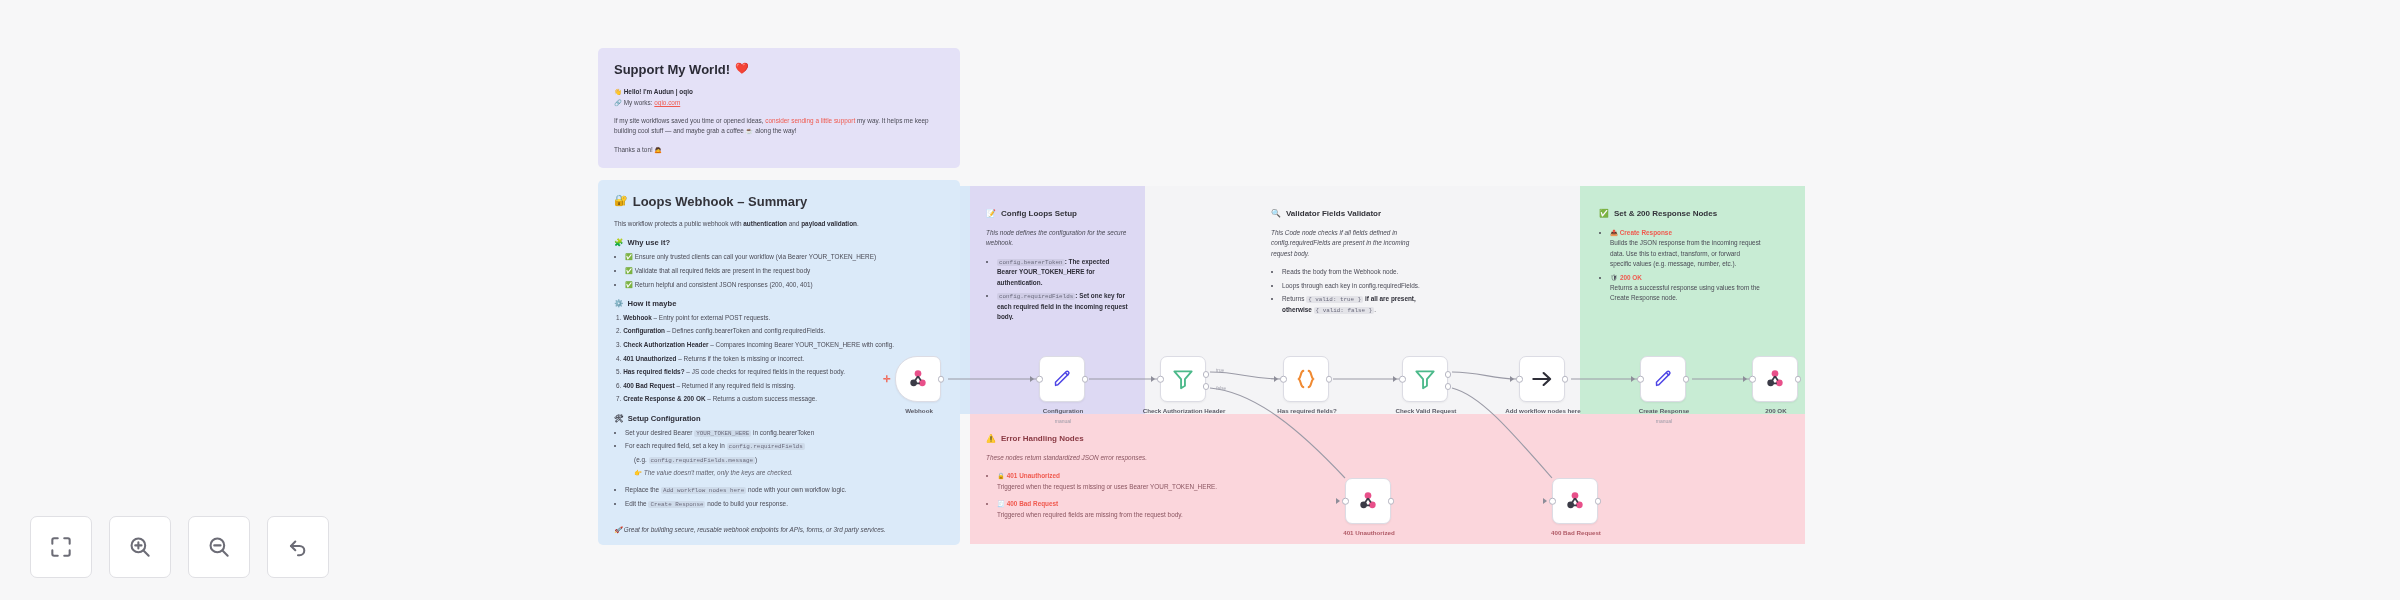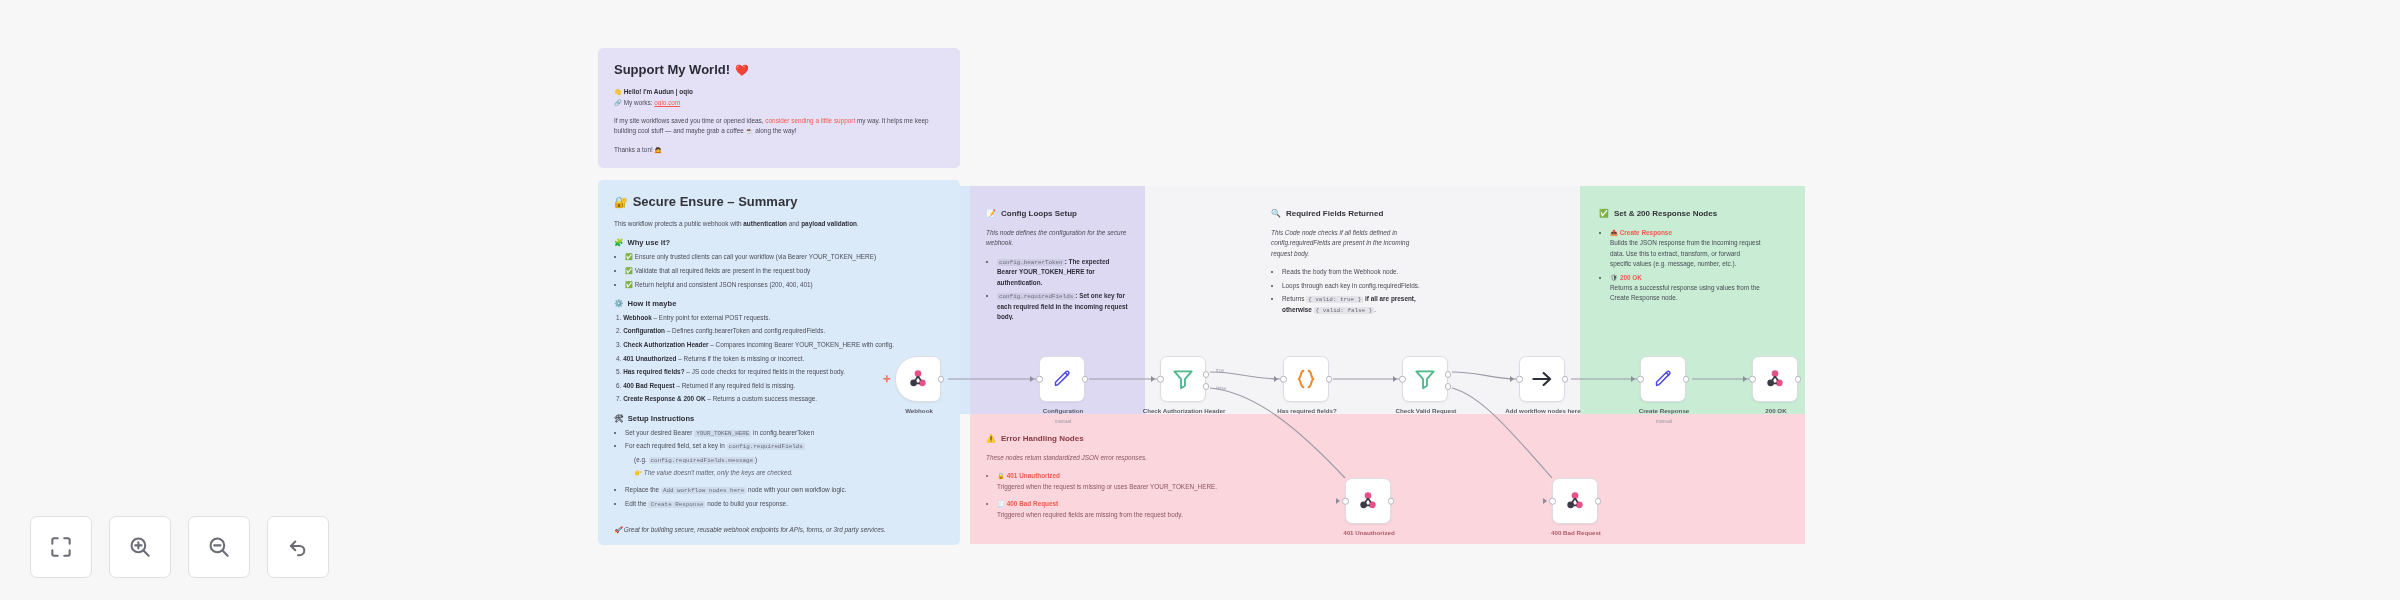--- a/index.html
+++ b/index.html
@@ -21,21 +21,21 @@
     border-radius: 5px;
     padding: 14px 16px;
     overflow: hidden;
   }
   .sticky-title {
     font-size: 11.5px;
     font-weight: bold;
     color: #33333a;
     margin-bottom: 10px;
     display: flex;
-    align-items: flex-end;
+    align-items: flex-start;
     gap: 5px;
     white-space: nowrap;
   }
   .sticky-title .emo { font-size: 11px; }
   .sticky p, .sticky li {
     font-size: 6.4px;
     line-height: 1.62;
     color: #4a4a55;
   }
   .sticky p { margin-bottom: 8px; }
@@ -210,21 +210,21 @@
     </p>
     <p>
       <span>If my site workflows saved you time or opened ideas, </span><span class="link-red">consider sending a little support</span><span> my way. It helps me keep building cool stuff — and maybe grab a coffee ☕ along the way!</span>
     </p>
     <p>Thanks a ton! 🙇</p>
   </div>
 
   <div class="sticky note-summary" style="left:598px; top:180px; width:362px; height:365px;">
     <div class="sticky-title">
       <span class="emo">🔐</span>
-      <span>Secure Ensure – Summary</span>
+      <span>Loops Webhook – Summary</span>
     </div>
     <p>
       <span>This workflow protects a public webhook with </span><b>authentication</b><span> and </span><b>payload validation</b><span>.</span>
     </p>
 
     <h4>
       <span>🧩</span>
       <span>Why use it?</span>
     </h4>
     <ul>
@@ -242,21 +242,21 @@
       <li><span>2.</span> <b>Configuration</b><span> – Defines config.bearerToken and config.requiredFields.</span></li>
       <li><span>3.</span> <b>Check Authorization Header</b><span> – Compares incoming Bearer YOUR_TOKEN_HERE with config.</span></li>
       <li><span>4.</span> <b>401 Unauthorized</b><span> – Returns if the token is missing or incorrect.</span></li>
       <li><span>5.</span> <b>Has required fields?</b><span> – JS code checks for required fields in the request body.</span></li>
       <li><span>6.</span> <b>400 Bad Request</b><span> – Returned if any required field is missing.</span></li>
       <li><span>7.</span> <b>Create Response &amp; 200 OK</b><span> – Returns a custom success message.</span></li>
     </ul>
 
     <h4>
       <span>🛠</span>
-      <span>Setup Instructions</span>
+      <span>Setup Configuration</span>
     </h4>
     <ul>
       <li><span>Set your desired Bearer </span><code>YOUR_TOKEN_HERE</code><span> in config.bearerToken</span></li>
       <li><span>For each required field, set a key in </span><code>config.requiredFields</code></li>
       <ul class="sub">
         <li><span>(e.g. </span><code>config.requiredFields.message</code><span>)</span></li>
         <li><span>👉</span> <span class="muted-i">The value doesn't matter, only the keys are checked.</span></li>
       </ul>
       <li><span>Replace the </span><code>Add workflow nodes here</code><span> node with your own workflow logic.</span></li>
       <li><span>Edit the </span><code>Create Response</code><span> node to build your response.</span></li>
@@ -279,21 +279,21 @@
       <li><code>config.requiredFields</code><b>: Set one key for each required field in the incoming request body.</b>
         
         
       </li>
     </ul>
   </div>
 
   <div class="sticky note-validator" style="left:1255px; top:195px; width:185px; height:125px; background:transparent;">
     <div class="sticky-title" style="font-size:8px;">
       <span>🔍</span>
-      <span>Required Fields Returned</span>
+      <span>Validator Fields Validator</span>
     </div>
     <p class="muted-i">This Code node checks if all fields defined in config.requiredFields are present in the incoming request body.</p>
     <ul>
       <li>Reads the body from the Webhook node.</li>
       <li>Loops through each key in config.requiredFields.</li>
       <li>
         <span>Returns </span><code>{ valid: true }</code><b> if all are present, otherwise </b><code>{ valid: false }</code><span>.</span>
       </li>
     </ul>
   </div>

